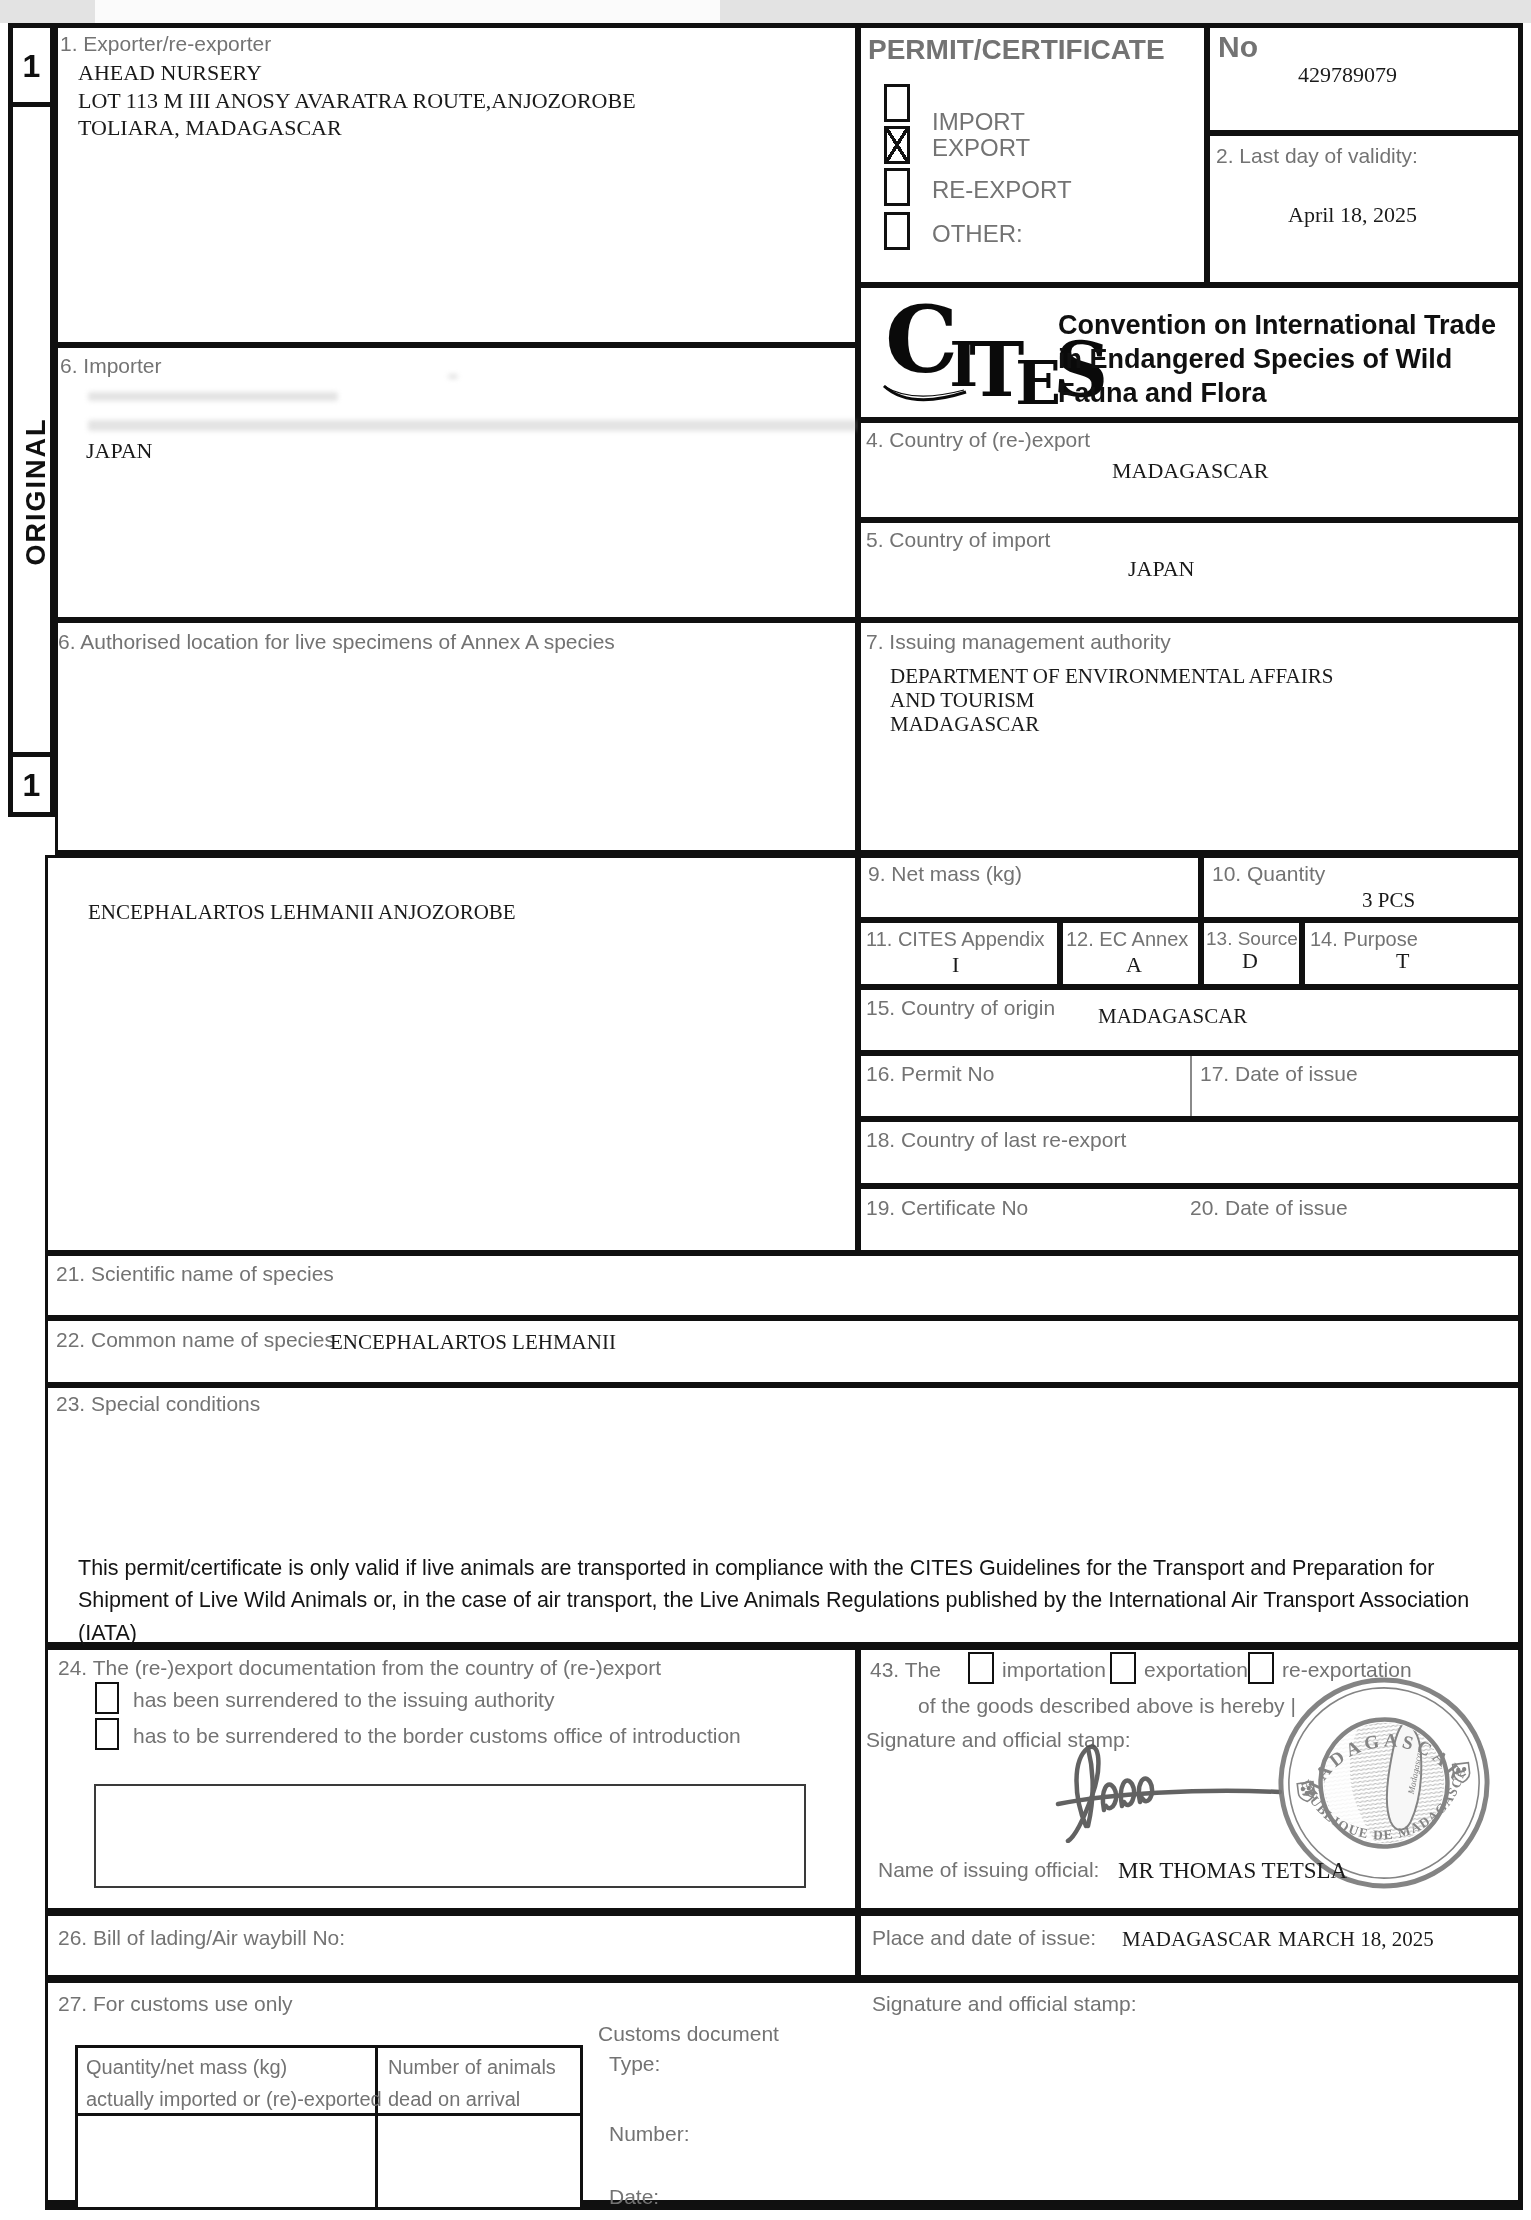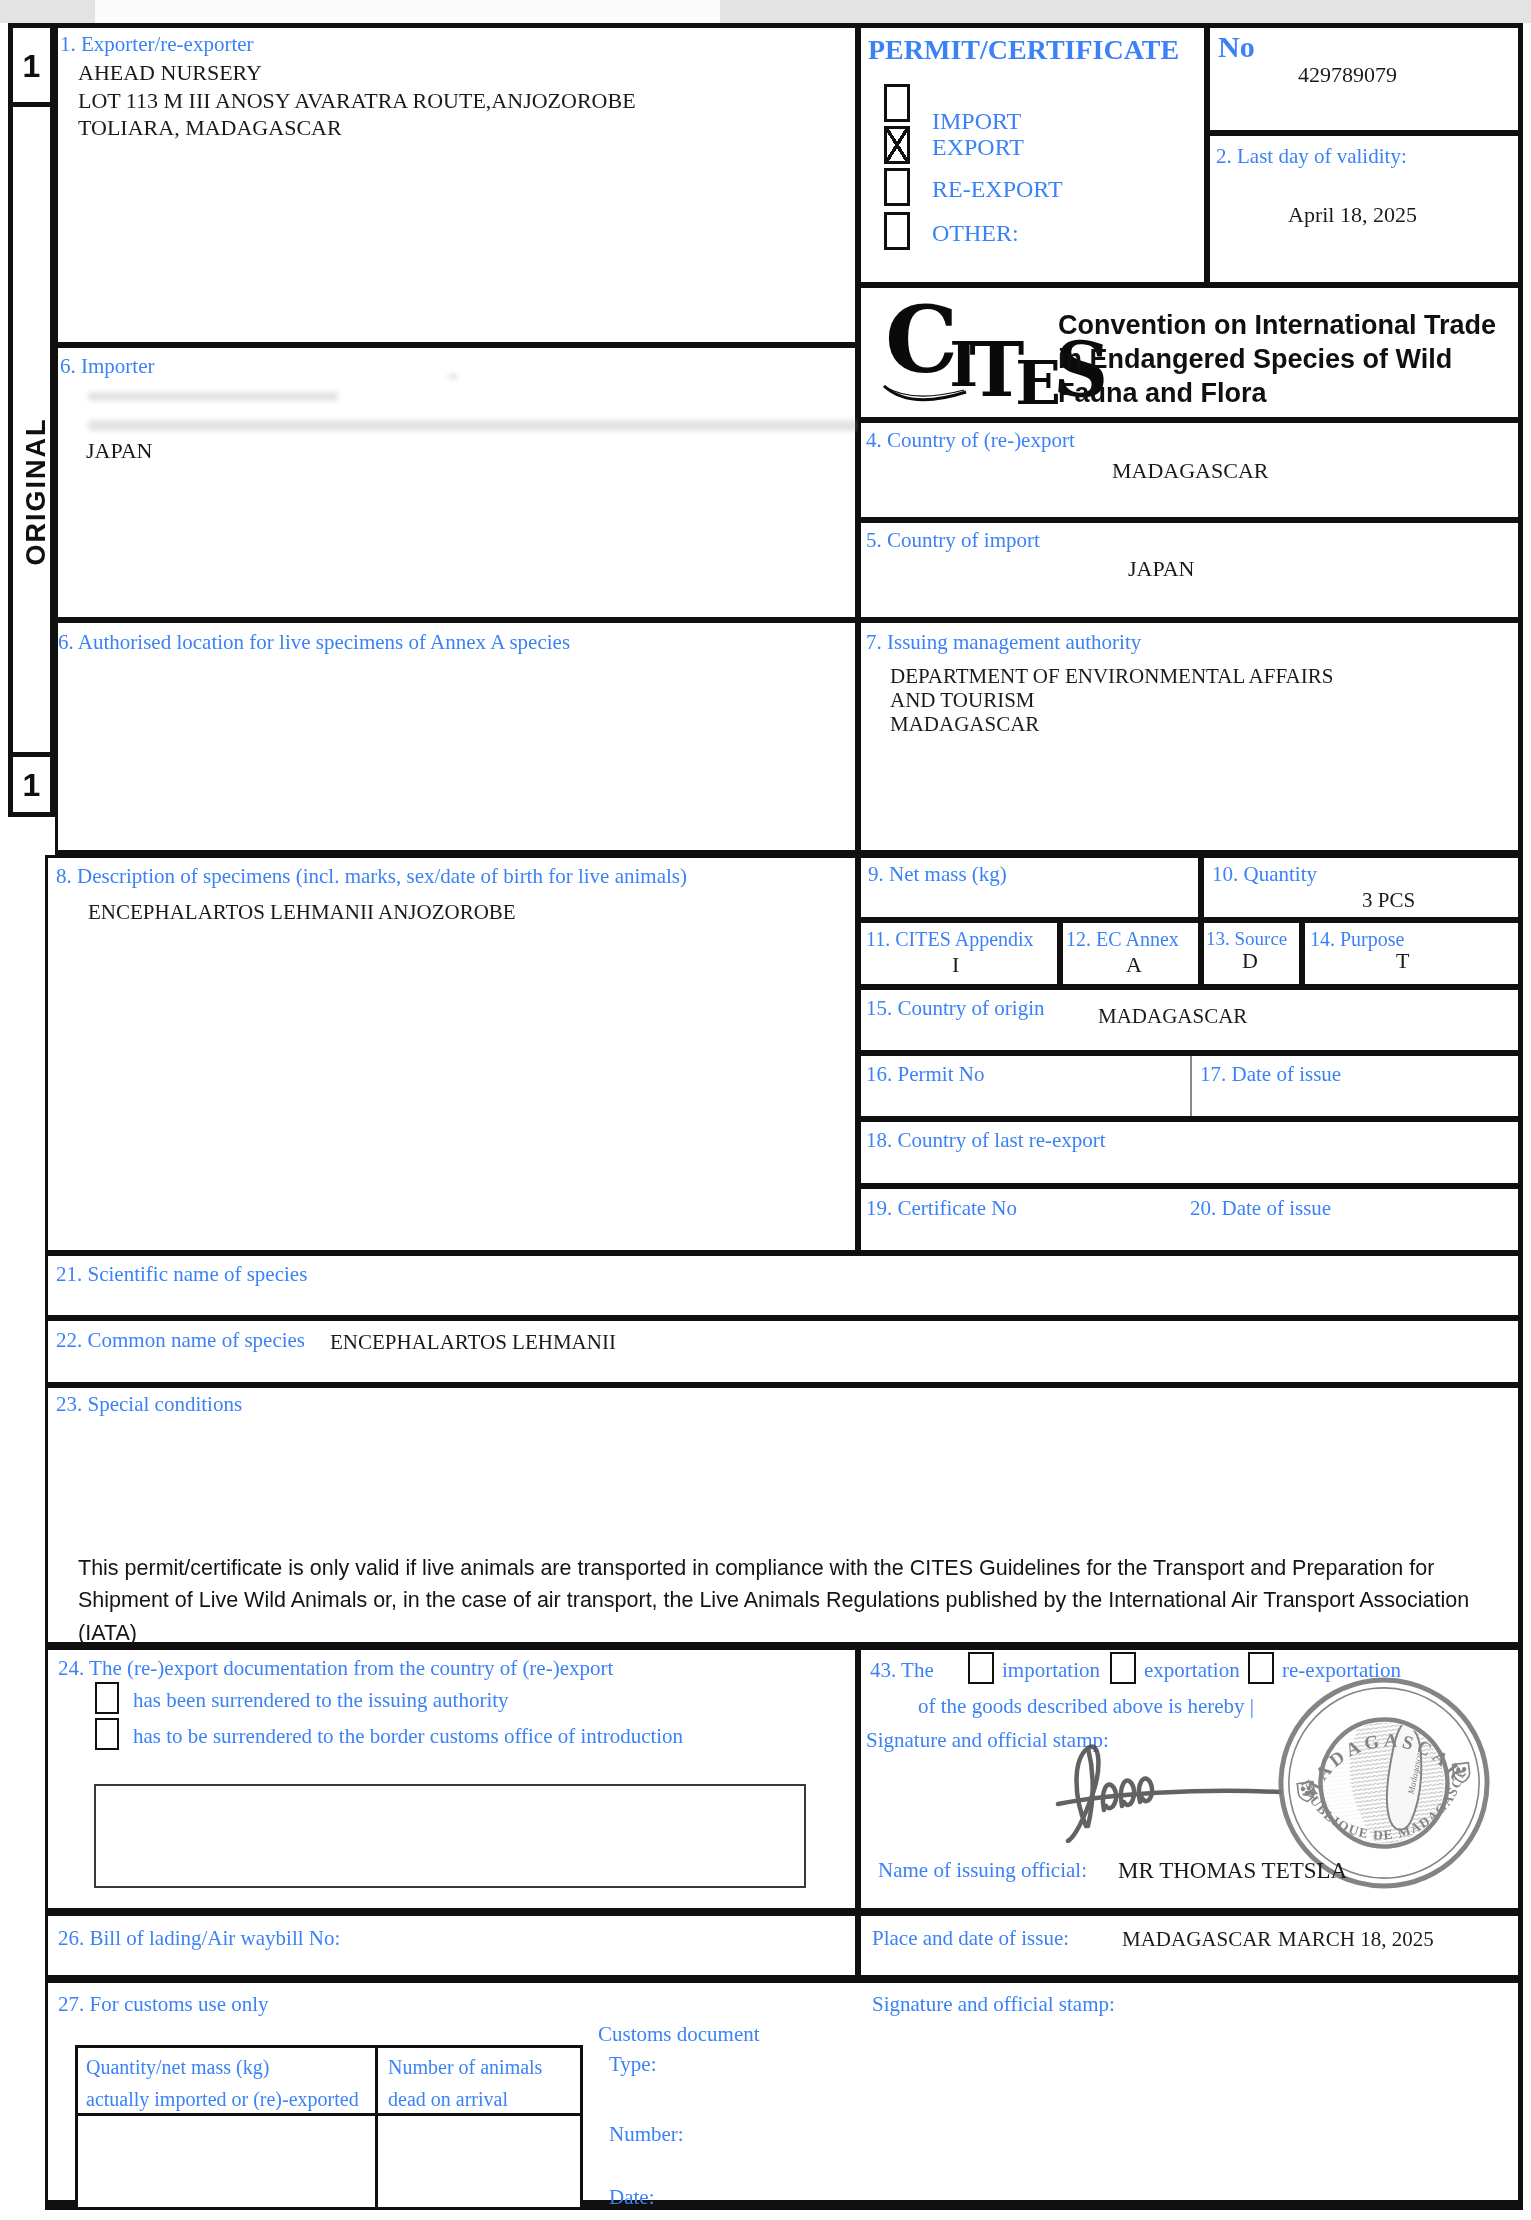--- a/index.html
+++ b/index.html
@@ -1,20 +1,20 @@
 <!DOCTYPE html>
 <html><head>
 <meta charset="utf-8">
 <style>
   html,body{margin:0;padding:0;background:#ffffff;}
   #page{position:relative;width:1531px;height:2220px;background:#ffffff;overflow:hidden;
         font-family:"Liberation Sans",sans-serif;color:#101010;}
   .abs{position:absolute;box-sizing:border-box;}
   .bx{position:absolute;box-sizing:border-box;border:3px solid #101010;background:#fff;}
-  .lbl{font-size:21px;color:#3b82f6;white-space:nowrap;font-family:Liberation Serif, serif;}
+  .lbl{font-size:21px;color:#737373;white-space:nowrap;}
   .val{font-family:"Liberation Serif",serif;font-size:22px;color:#1a1a1a;white-space:nowrap;}
   .bold{font-weight:bold;}
   .cb{position:absolute;box-sizing:border-box;border:3px solid #101010;background:#fff;}
   .cb.checked{background:
       linear-gradient(to top right, transparent 45%, #101010 45%, #101010 55%, transparent 55%),
       linear-gradient(to bottom right, transparent 45%, #101010 45%, #101010 55%, transparent 55%);}
   .smudge{position:absolute;background:#9a9a9a;opacity:.28;filter:blur(2.5px);border-radius:3px;}
   .thin-div{position:absolute;background:#8a8a8a;width:2px;}
   
   #topband{left:0;top:0;width:1531px;height:23px;background:#e3e3e3;}
@@ -140,21 +140,20 @@
 
   <div class="bx" id="box6"></div>
   <div class="abs lbl" style="left:58px;top:630px;">6. Authorised location for live specimens of Annex A species</div>
   <div class="bx" id="box7"></div>
   <div class="abs lbl" style="left:866px;top:630px;">7. Issuing management authority</div>
   <div class="abs val" style="left:890px;top:664px;font-size:21px;">DEPARTMENT OF ENVIRONMENTAL AFFAIRS</div>
   <div class="abs val" style="left:890px;top:688px;font-size:21px;">AND TOURISM</div>
   <div class="abs val" style="left:890px;top:712px;font-size:21px;">MADAGASCAR</div>
 
   <div class="bx" id="box8"></div>
-  <div class="abs lbl" style="left:56px;top:864px;">8. Description of specimens (incl. marks, sex/date of birth for live animals)</div>
   <div class="abs val" style="left:88px;top:900px;font-size:21px;">ENCEPHALARTOS LEHMANII  ANJOZOROBE</div>
 
   <div class="bx" id="box9"></div>
   <div class="abs lbl" style="left:868px;top:862px;">9. Net mass (kg)</div>
   <div class="bx" id="box10"></div>
   <div class="abs lbl" style="left:1212px;top:862px;">10. Quantity</div>
   <div class="abs val" style="left:1362px;top:888px;font-size:21px;">3 PCS</div>
 
   <div class="bx" id="box11"></div>
   <div class="abs lbl" style="left:866px;top:928px;font-size:20px;">11. CITES Appendix</div>

